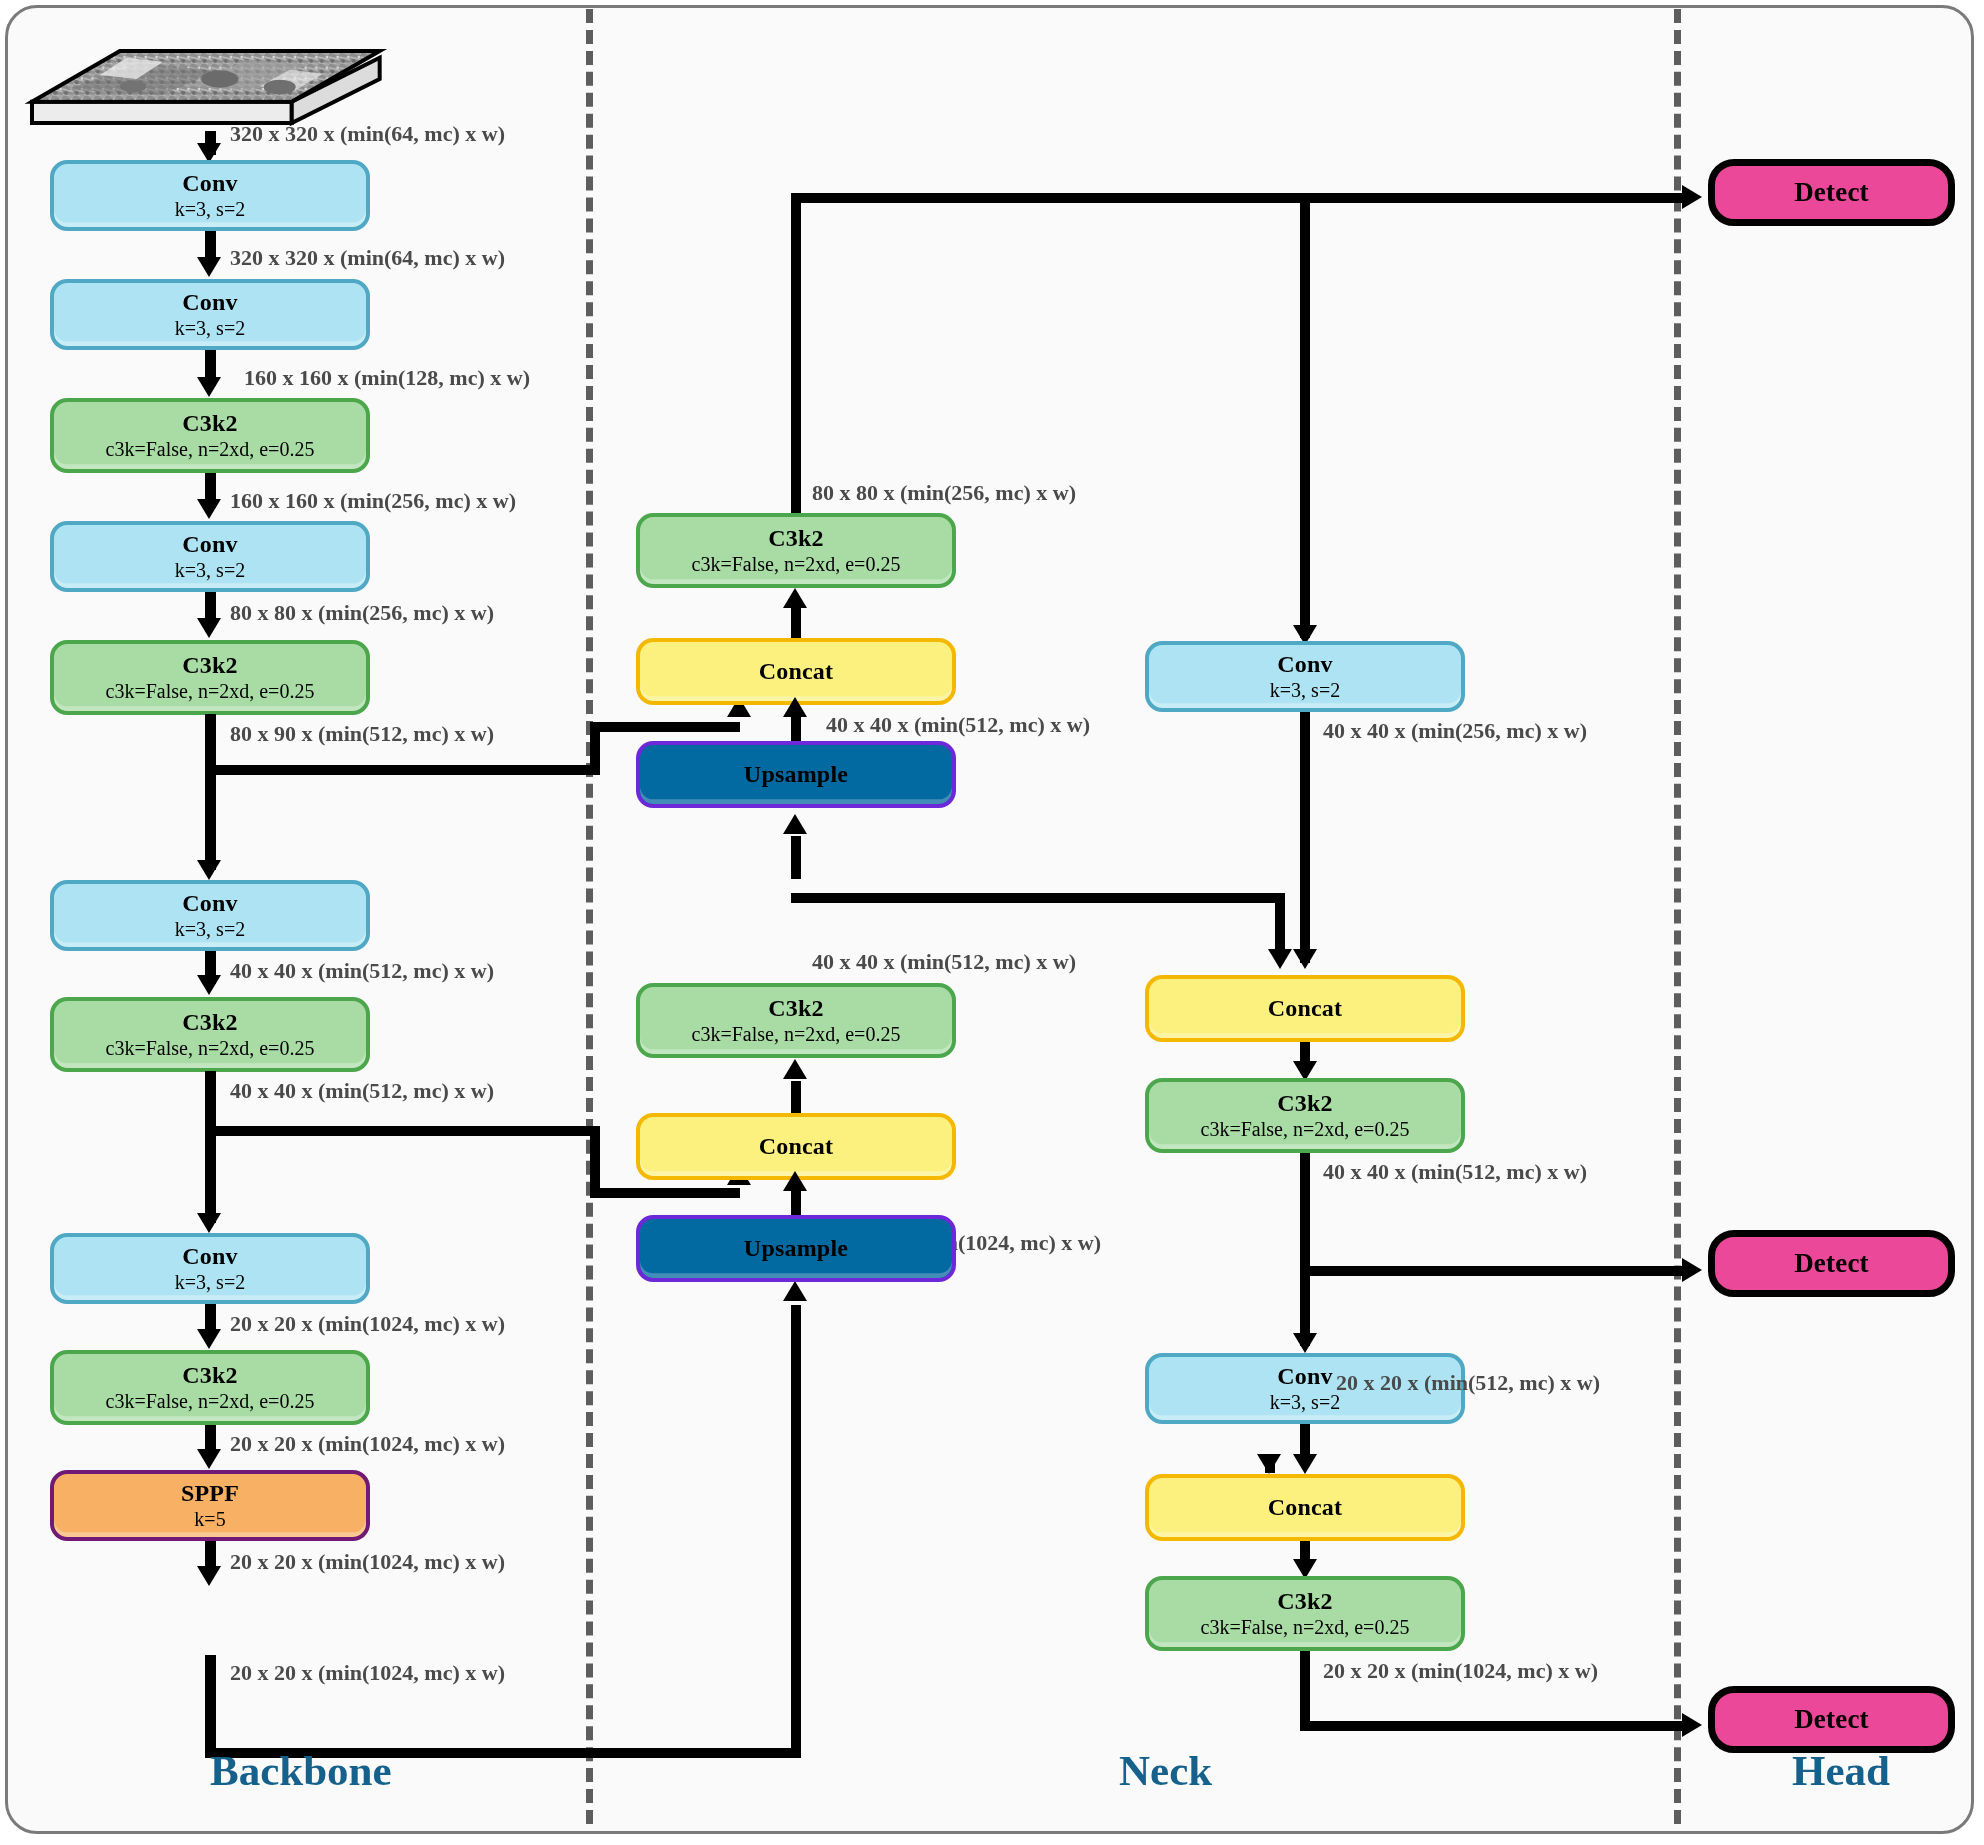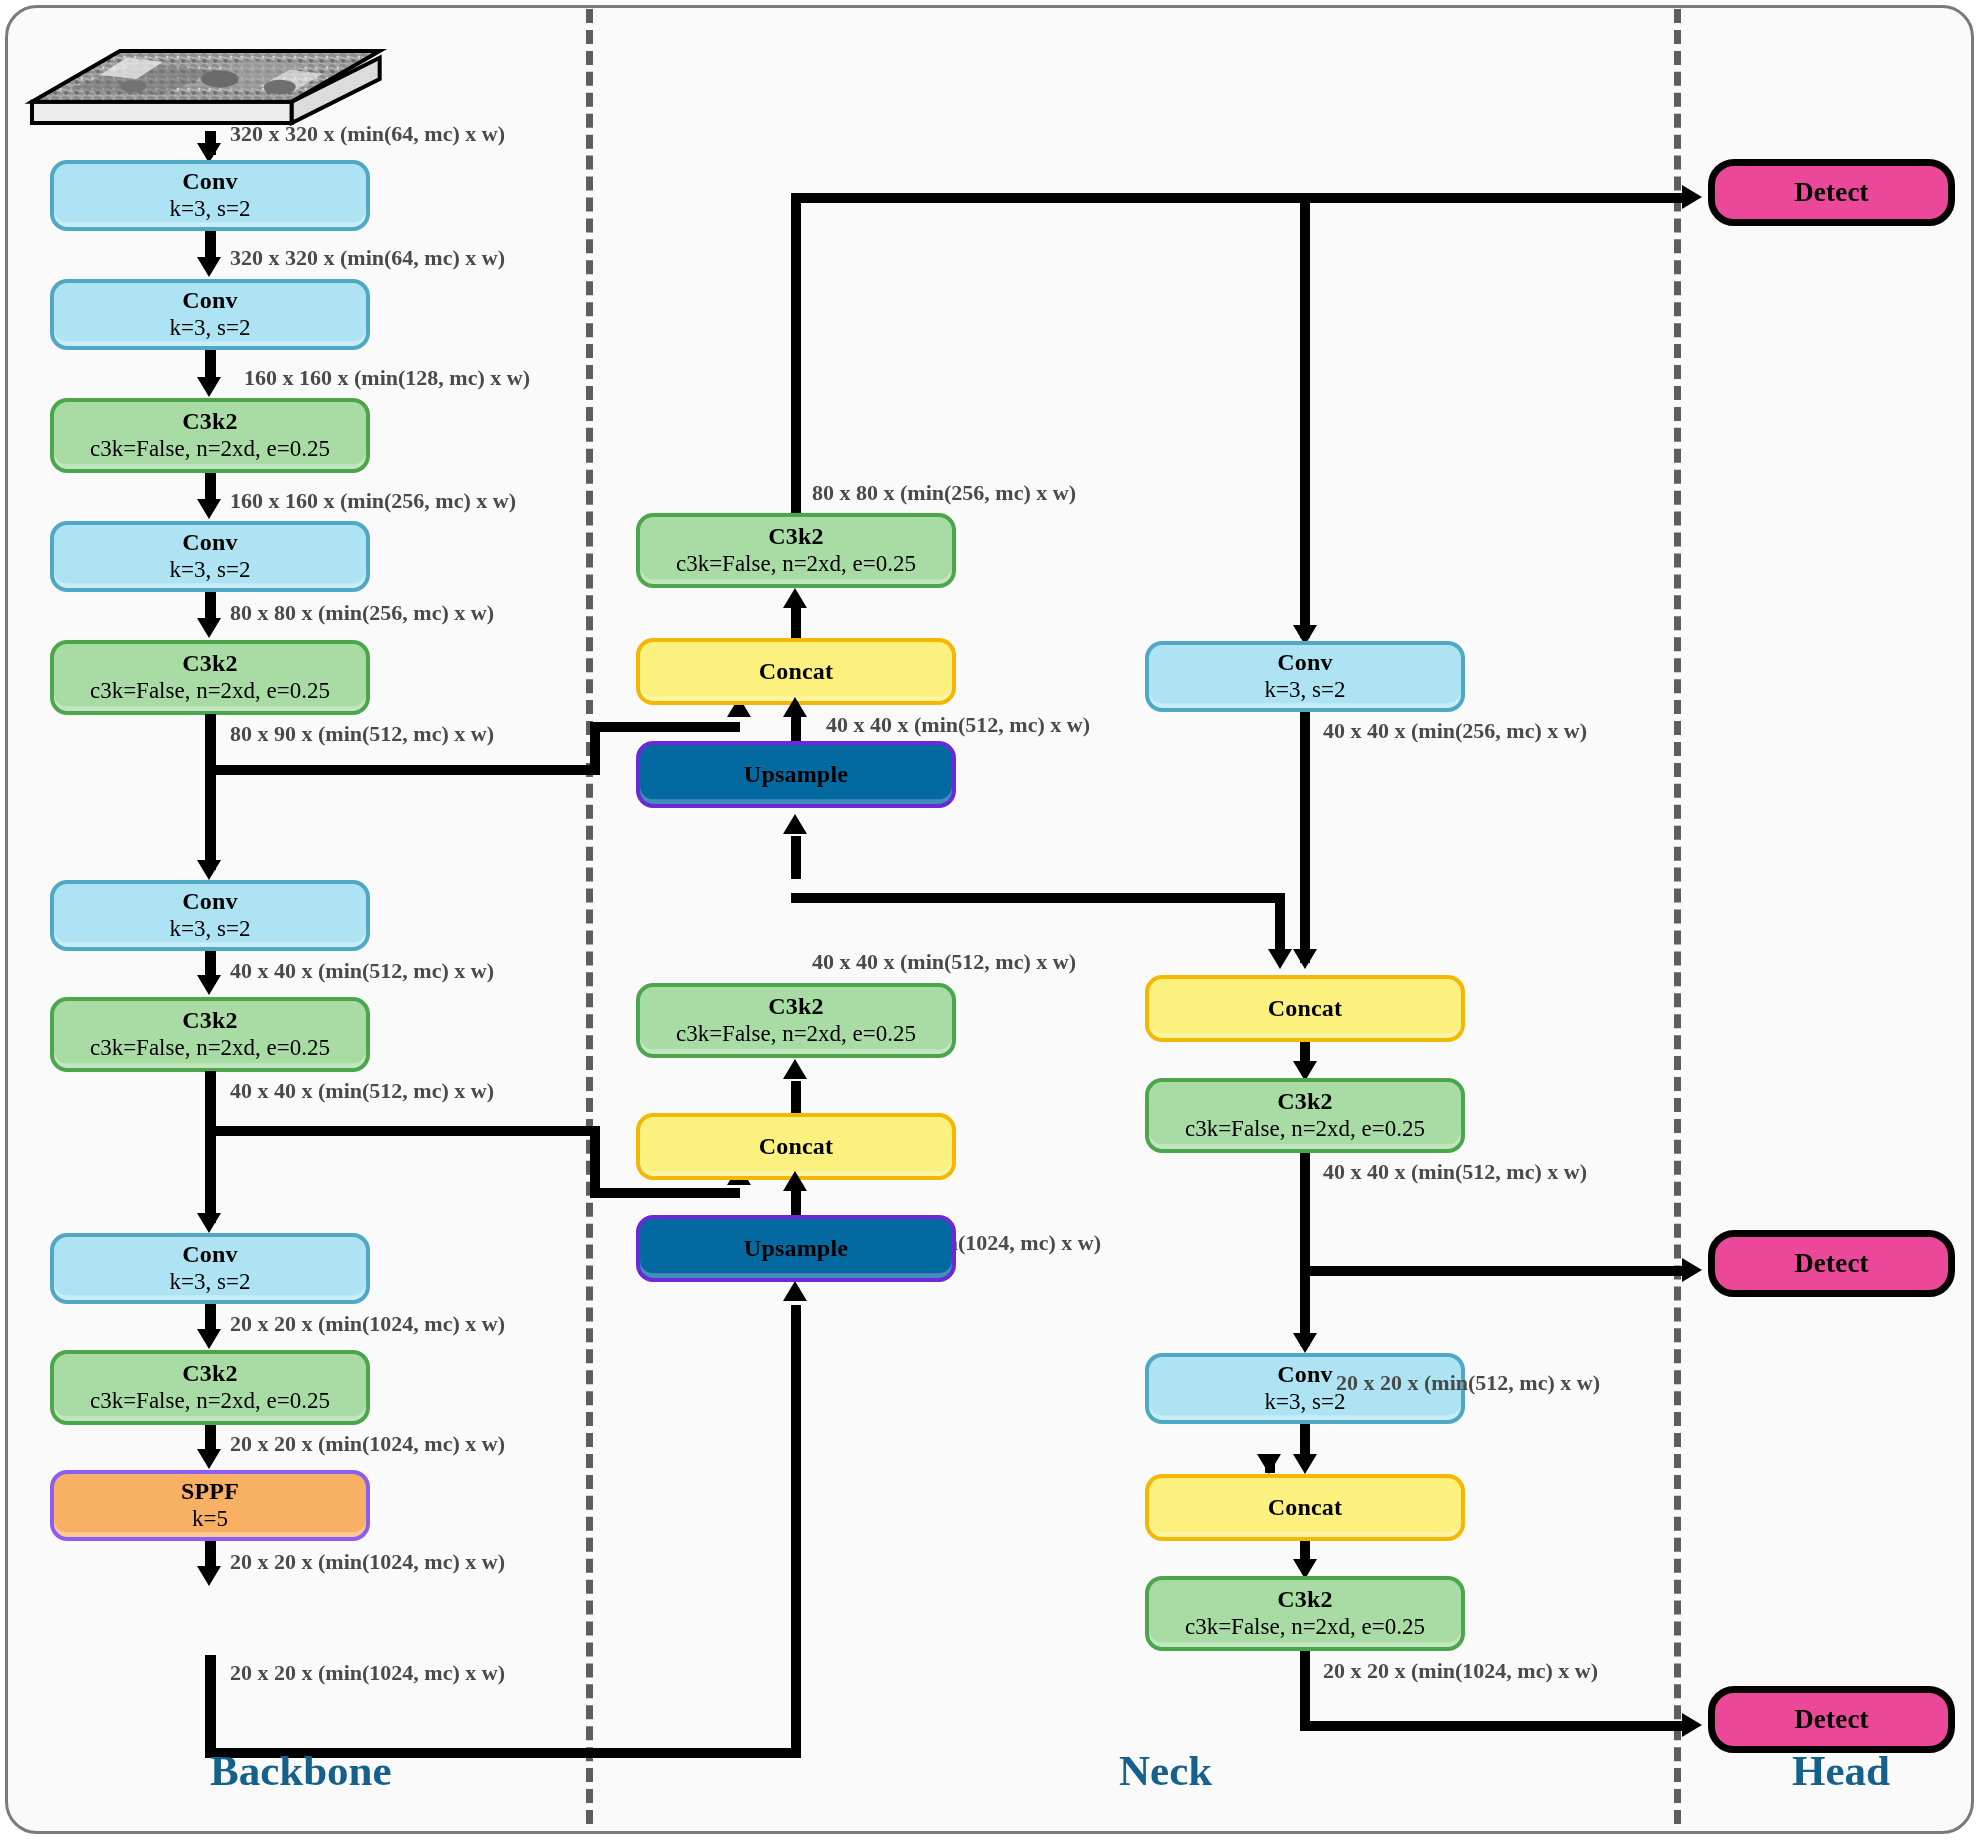--- a/index.html
+++ b/index.html
@@ -12,31 +12,31 @@
          box-sizing:border-box;}
 
   
   .vsep{position:absolute;width:0;border-left:7.3px dashed #5d5d5d;}
 
   
   .node{position:absolute;box-sizing:border-box;border-radius:17.3px;
         display:flex;flex-direction:column;align-items:center;justify-content:center;
         text-align:center;line-height:1.05;}
   .node .t1{font-weight:bold;font-size:24px;color:#000;letter-spacing:0.2px;}
-  .node .t2{font-size:23px;color:#000;margin-top:2.7px;}
+  .node .t2{font-size:20px;color:#000;margin-top:2.7px;}
 
   .n-conv{background:#ADE3F2;border:4px solid #4FA8C4;
           box-shadow: inset 0 -4.7px 0 0 rgba(255,255,255,.35);}
   .n-c3k2{background:#A8DCA4;border:4px solid #4CA64C;
           box-shadow: inset 0 -4.7px 0 0 rgba(255,255,255,.3);}
   .n-concat{background:#FCF07E;border:4px solid #F5B800;
           box-shadow: inset 0 -4.7px 0 0 rgba(255,255,255,.3);}
   .n-ups{background:#0369a1;border:4px solid #6d28d9;
           box-shadow: inset 0 -4.7px 0 0 rgba(255,255,255,.25);}
-  .n-sppf{background:#F8B164;border:4px solid #8b5cf6;
+  .n-sppf{background:#F8B164;border:4px solid #701a75;
           box-shadow: inset 0 -4.7px 0 0 rgba(255,255,255,.3);}
   .n-detect{background:#ec4899;border:7.3px solid #000000;border-radius:26px;align-items:center;}
   .n-detect .t1{font-size:27px;}
 
   
   .elabel{position:absolute;font-family:"Liberation Serif",serif;font-weight:bold;
           font-size:22px;color:#4a4a4a;white-space:nowrap;}
 
   
   .section-label{position:absolute;font-family:"Liberation Serif",serif;font-weight:bold;

